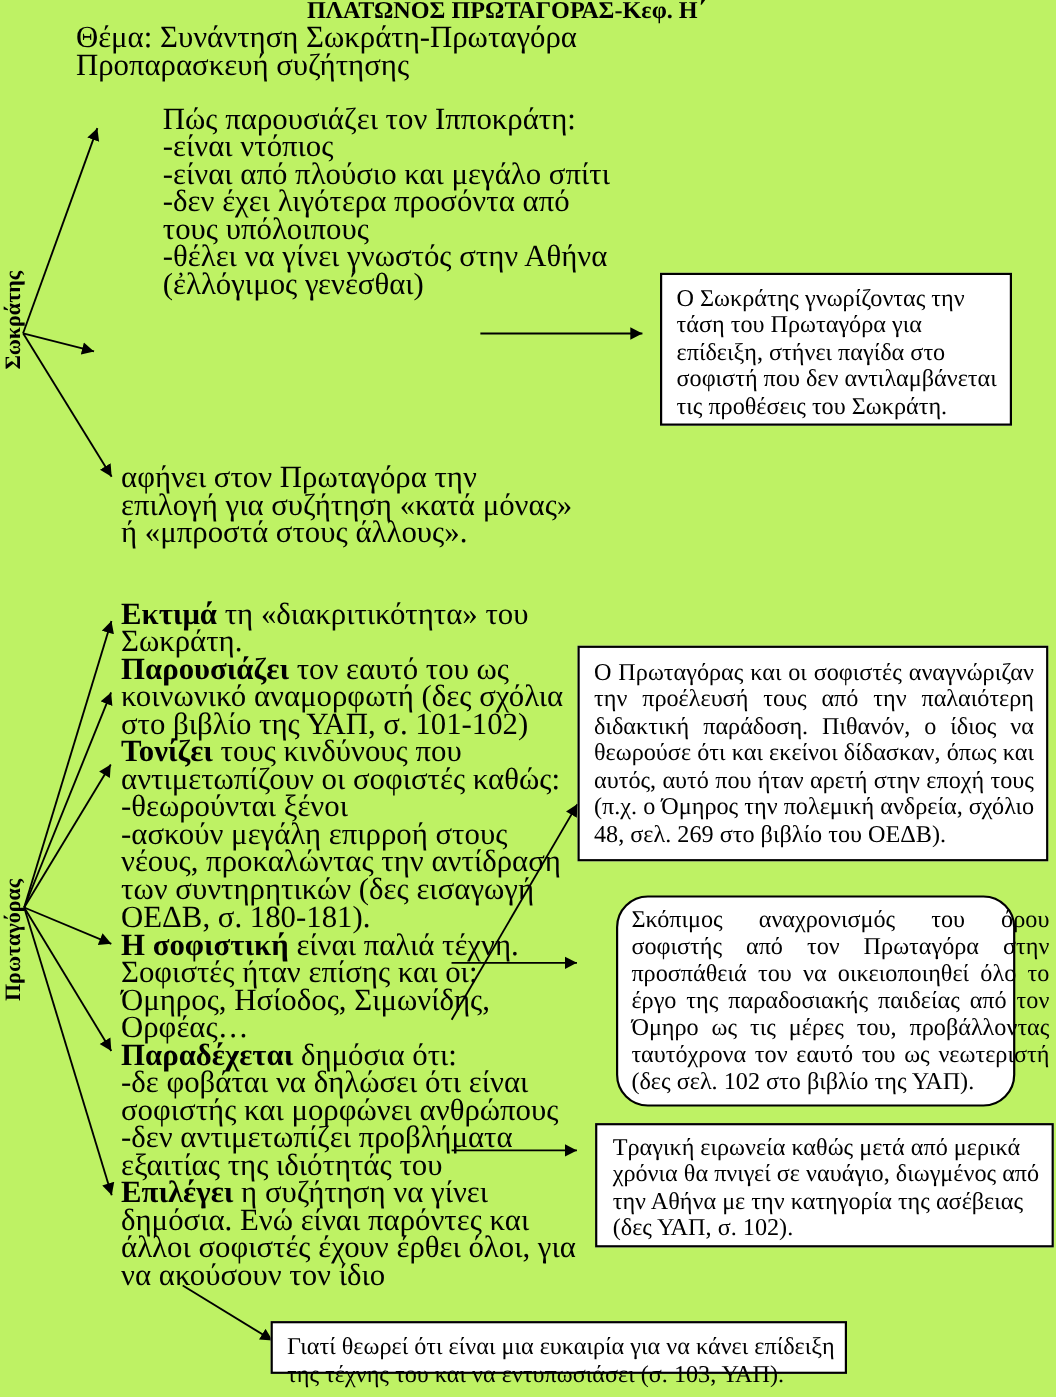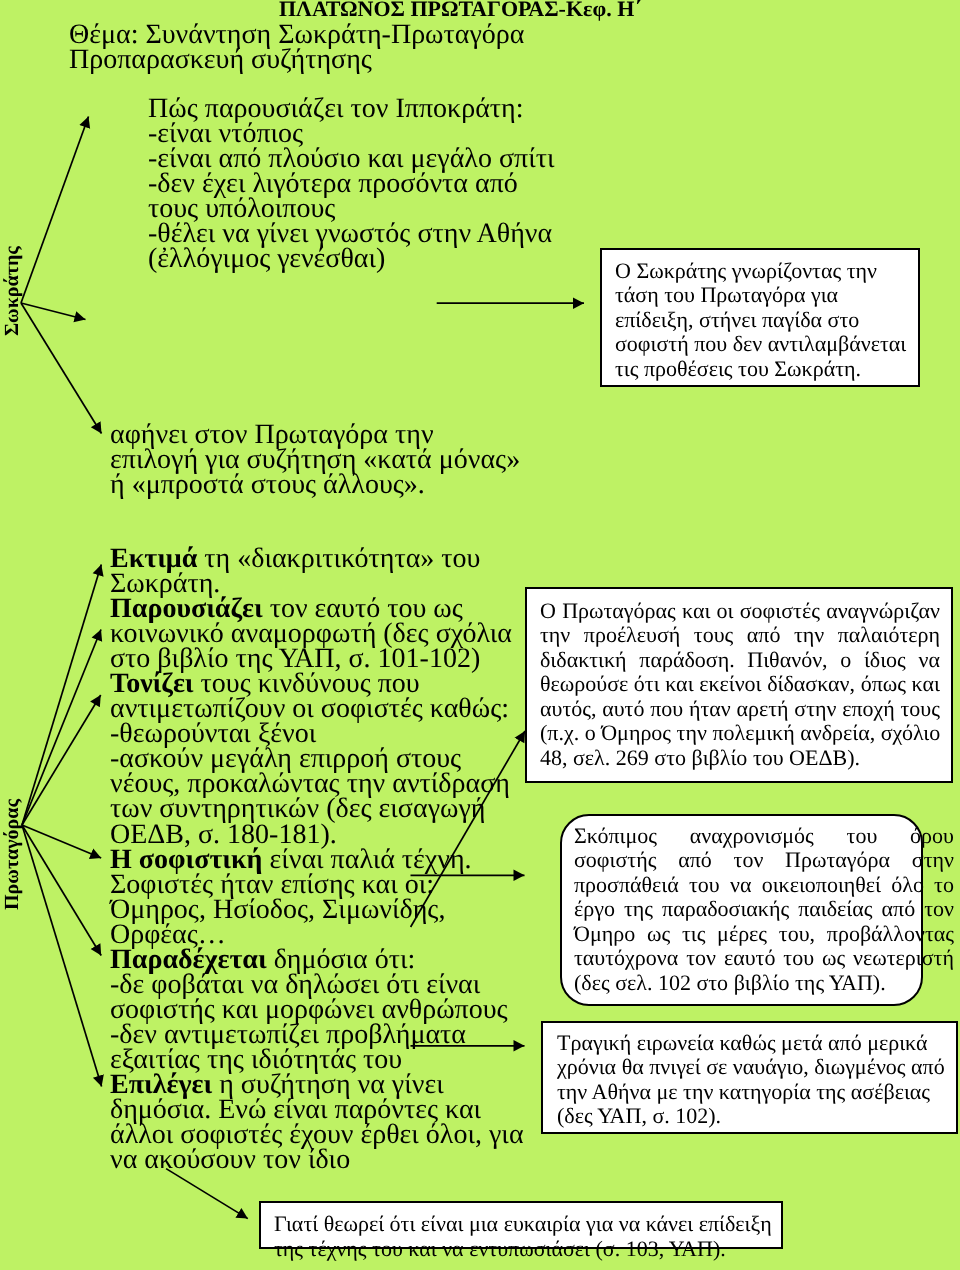--- a/index.html
+++ b/index.html
@@ -131,20 +131,20 @@
 
   <div class="abs box" style="left:541px;top:1021px;width:417px;height:113px;">
     <div class="boxtxt" style="left:14px;top:8px;width:367px;text-align:right;">
         <div class="ln"><span>Τραγική</span><span>ειρωνεία</span><span>καθώς</span><span>μετά</span><span>από</span><span>μερικά</span></div>
         <div class="ln"><span>χρόνια</span><span>θα</span><span>πνιγεί</span><span>σε</span><span>ναυάγιο,</span><span>διωγμένος</span><span>από</span></div>
         <div class="ln"><span>την</span><span>Αθήνα</span><span>με</span><span>την</span><span>κατηγορία</span><span>της</span><span>ασέβειας</span></div>
         <div class="ln lnlast"><span>(δες</span><span>ΥΑΠ,</span><span>σ.</span><span>102).</span></div>
       </div>
   </div>
 
-  <div class="abs box" style="left:259px;top:1201px;width:524px;height:48px;">
+  <div class="abs box" style="left:246px;top:1201px;width:524px;height:48px;">
     <div class="boxtxt" style="left:13px;top:8px;width:500px;line-height:25.2px;">
         <div class="ln lnlast"><span>Γιατί</span><span>θεωρεί</span><span>ότι</span><span>είναι</span><span>μια</span><span>ευκαιρία</span><span>για</span><span>να</span><span>κάνει</span><span>επίδειξη</span></div>
         <div class="ln lnlast"><span>της</span><span>τέχνης</span><span>του</span><span>και</span><span>να</span><span>εντυπωσιάσει</span><span>(σ.</span><span>103,</span><span>ΥΑΠ).</span></div>
       </div>
   </div>
 
 </div>
 
 </body></html>

